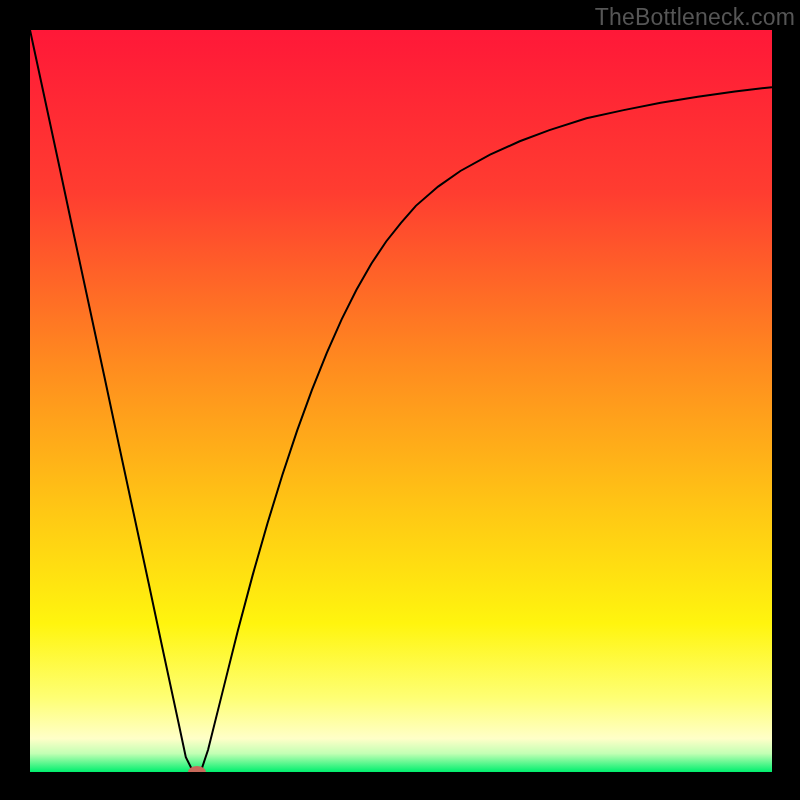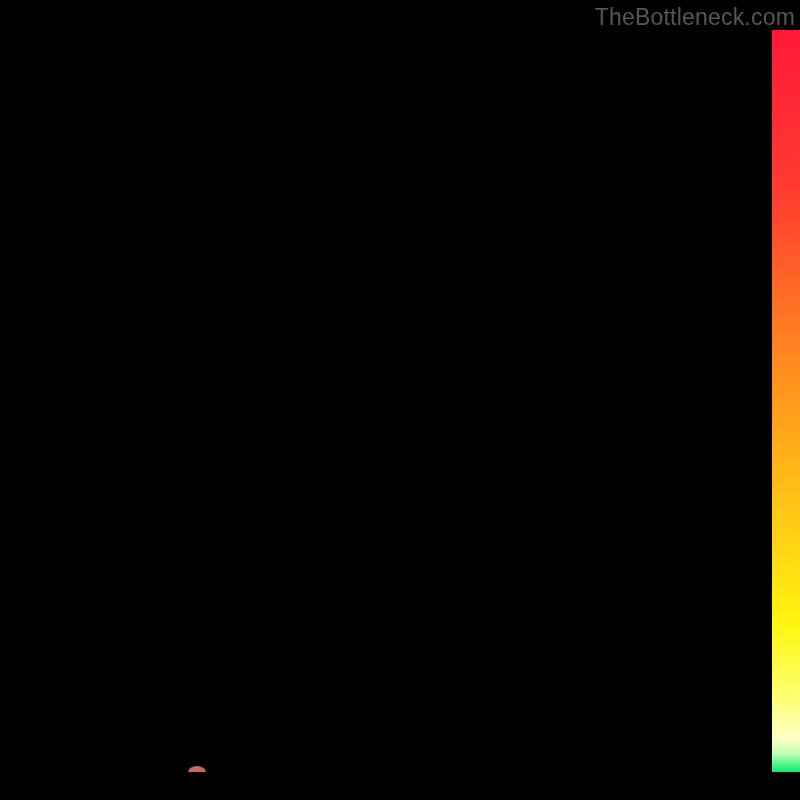--- a/index.html
+++ b/index.html
@@ -1,17 +1,17 @@
 <!DOCTYPE html>
 <html><head>
 <meta charset="utf-8">
 <style>
   * { margin: 0; padding: 0; box-sizing: border-box; }
   html, body { width: 800px; height: 800px; overflow: hidden; background: #fff; }
-  .container { width: 800px; height: 800px; position: relative; text-align: right; }
+  .container { width: 800px; height: 800px; position: relative; }
   .frame { position: absolute; left: 0; top: 0; width: 800px; height: 800px; background: #000; }
   .plot-area { position: absolute; }
   .gradient-bg { width: 100%; height: 100%; position: absolute; }
   .watermark {
     position: absolute;
     font-family: Arial, Helvetica, sans-serif;
     color: #565656;
     letter-spacing: 0.2px;
   }
   svg.curve { position: absolute; left: 0; top: 0; }

